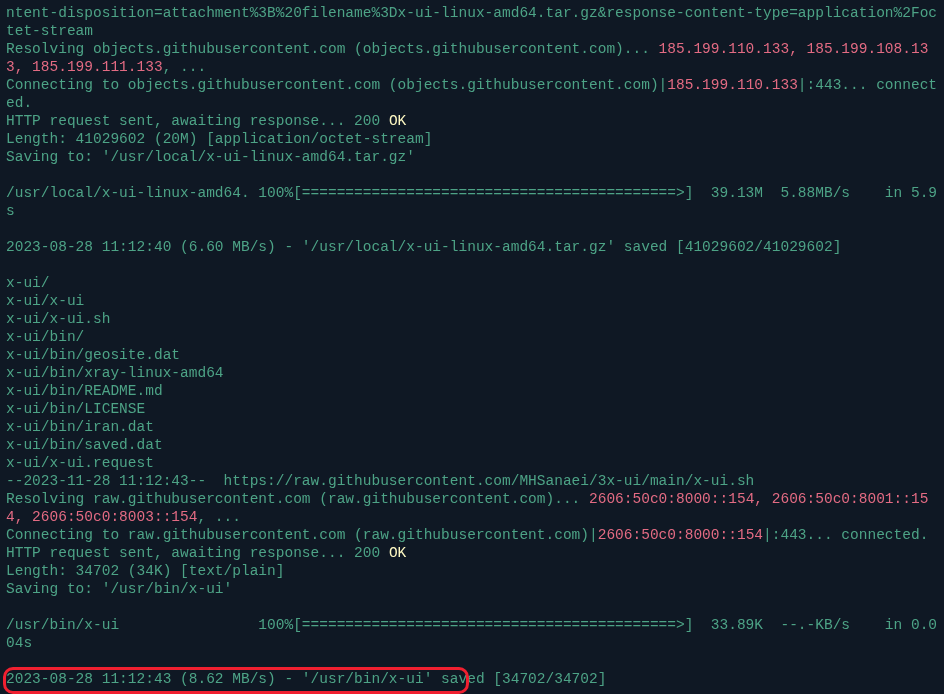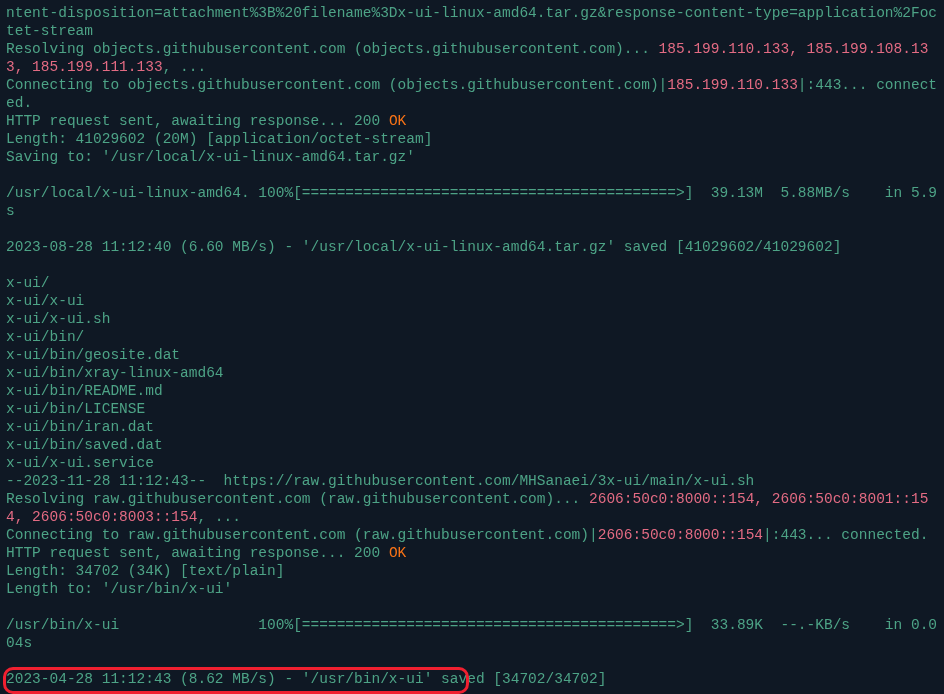--- a/index.html
+++ b/index.html
@@ -14,21 +14,21 @@
     margin: 0;
     padding: 4px 6px;
     font-family: "Consolas", "Liberation Mono", monospace;
     font-size: 14.5px;
     line-height: 18px;
     white-space: pre-wrap;
     word-break: break-all;
   }
   .g  { color: #4da386; }  
   .p  { color: #e36b83; }  
-  .y  { color: #f97316; }  
+  .y  { color: #fef9c3; }  
   .highlight-box {
     position: absolute;
     border: 3px solid #f02030;
     border-radius: 10px;
     pointer-events: none;
   }
 </style>
 </head>
 <body>
 
@@ -46,28 +46,28 @@
 <span class="g">x-ui/</span>
 <span class="g">x-ui/x-ui</span>
 <span class="g">x-ui/x-ui.sh</span>
 <span class="g">x-ui/bin/</span>
 <span class="g">x-ui/bin/geosite.dat</span>
 <span class="g">x-ui/bin/xray-linux-amd64</span>
 <span class="g">x-ui/bin/README.md</span>
 <span class="g">x-ui/bin/LICENSE</span>
 <span class="g">x-ui/bin/iran.dat</span>
 <span class="g">x-ui/bin/saved.dat</span>
-<span class="g">x-ui/x-ui.service</span>
+<span class="g">x-ui/x-ui.request</span>
 <span class="g">--2023-11-28 11:12:43--  https://raw.githubusercontent.com/MHSanaei/3x-ui/main/x-ui.sh</span>
 <span class="g">Resolving raw.githubusercontent.com (raw.githubusercontent.com)... </span><span class="p">2606:50c0:8000::154, 2606:50c0:8001::154, 2606:50c0:8003::154</span><span class="g">, ...</span>
 <span class="g">Connecting to raw.githubusercontent.com (raw.githubusercontent.com)|</span><span class="p">2606:50c0:8000::154</span><span class="g">|:443... connected.</span>
 <span class="g">HTTP request sent, awaiting response... 200 </span><span class="y">OK</span>
 <span class="g">Length: 34702 (34K) [text/plain]</span>
-<span class="g">Length to: '/usr/bin/x-ui'</span>
+<span class="g">Saving to: '/usr/bin/x-ui'</span>
 
 <span class="g">/usr/bin/x-ui                100%[===========================================&gt;]  33.89K  --.-KB/s    in 0.004s</span>
 
-<span class="g">2023-04-28 11:12:43 (8.62 MB/s) - '/usr/bin/x-ui' saved [34702/34702]</span>
+<span class="g">2023-08-28 11:12:43 (8.62 MB/s) - '/usr/bin/x-ui' saved [34702/34702]</span>
 
 
 </pre>
 
 <div class="highlight-box" style="left:3px;top:667px;width:460px;height:21px;"></div>
 
 </body></html>

